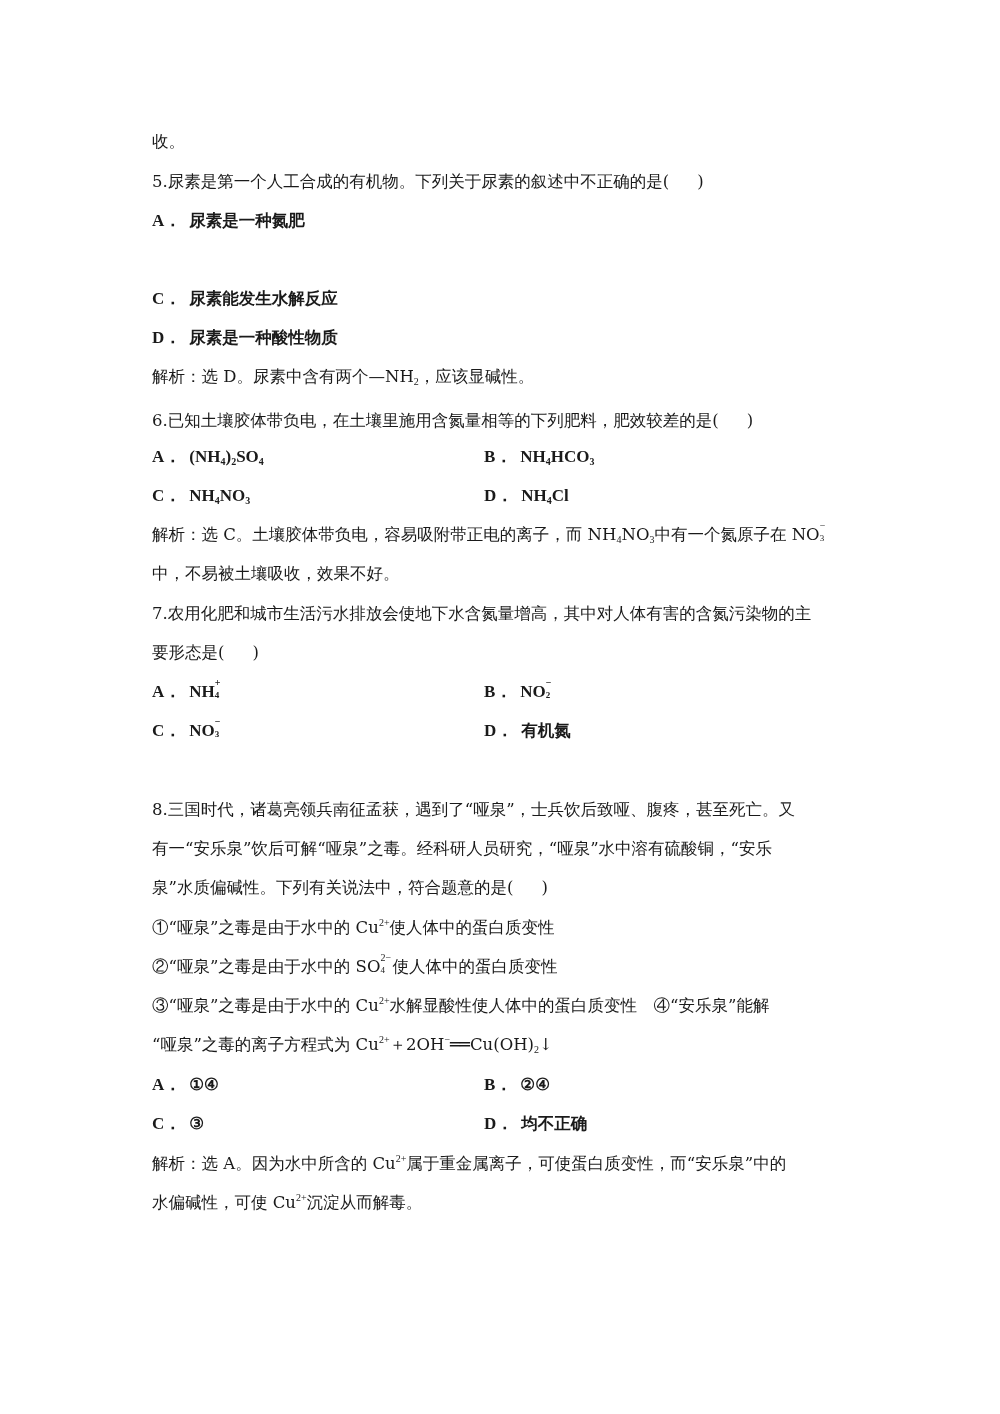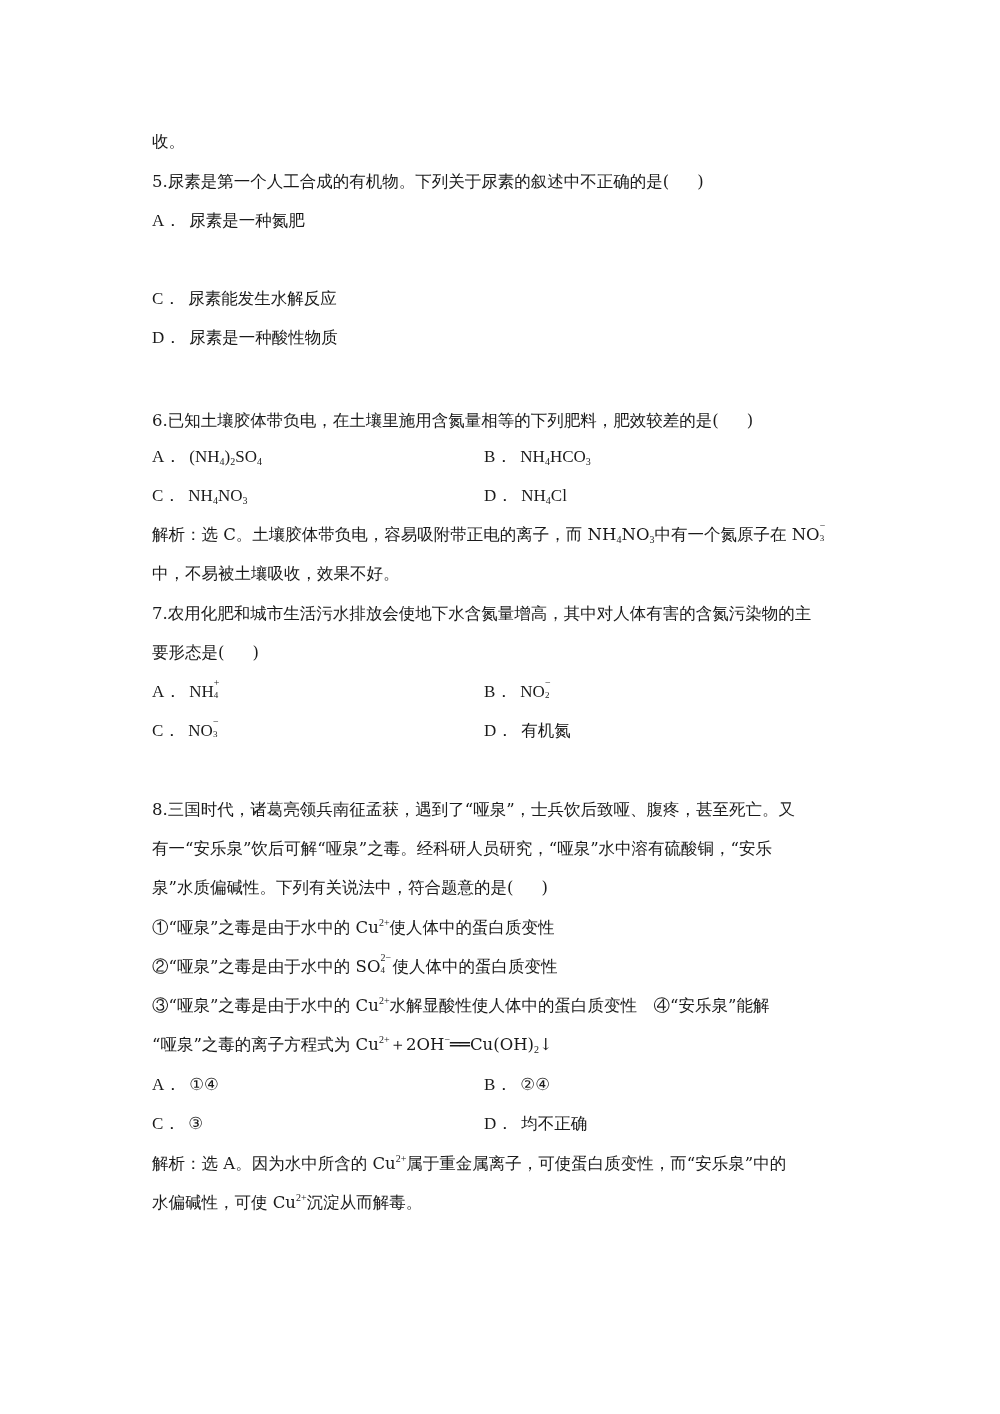--- a/index.html
+++ b/index.html
@@ -27,20 +27,21 @@
     }
     .latin {
       font-family: "Liberation Serif", "DejaVu Serif", serif;
       font-size: 17px;
     }
     .opt {
       position: absolute;
       font-size: 16.5px;
       line-height: 22px;
       white-space: nowrap;
+      font-weight: bold;
     }
     .opt.col1 { left: 152px; }
     .opt.col2 { left: 461px; margin-left: 23px; }
     .opt .letter {
       font-family: "Liberation Serif", serif;
       font-size: 17px;
       margin-right: 8px;
     }
     sub, sup {
       font-family: "Liberation Serif", serif;
@@ -79,20 +80,23 @@
     <span>5.尿素是第一个人工合成的有机物。下列关于尿素的叙述中不正确的是(</span><span class="paren-gap"></span><span>)</span>
   </div>
   <div class="opt col1" style="top:210px">
     <span class="letter">A．</span><span>尿素是一种氮肥</span>
   </div>
   <div class="opt col1" style="top:288px">
     <span class="letter">C．</span><span>尿素能发生水解反应</span>
   </div>
   <div class="opt col1" style="top:327px">
     <span class="letter">D．</span><span>尿素是一种酸性物质</span>
+  </div>
+  <div class="line" style="top:366px">
+    <span>解析：选 D。尿素中含有两个—NH</span><sub>2</sub><span>，应该显碱性。</span>
   </div>
 
   <div class="line" style="top:410px">
     <span>6.已知土壤胶体带负电，在土壤里施用含氮量相等的下列肥料，肥效较差的是(</span><span class="paren-gap"></span><span>)</span>
   </div>
   <div class="opt col1" style="top:446px">
     <span class="letter">A．</span><span class="latin"><span>(</span><span>NH</span><sub>4</sub><span>)</span><sub>2</sub><span>SO</span><sub>4</sub></span>
   </div>
   <div class="opt col2" style="top:446px">
     <span class="letter">B．</span><span class="latin"><span>NH</span><sub>4</sub><span>HCO</span><sub>3</sub></span>

